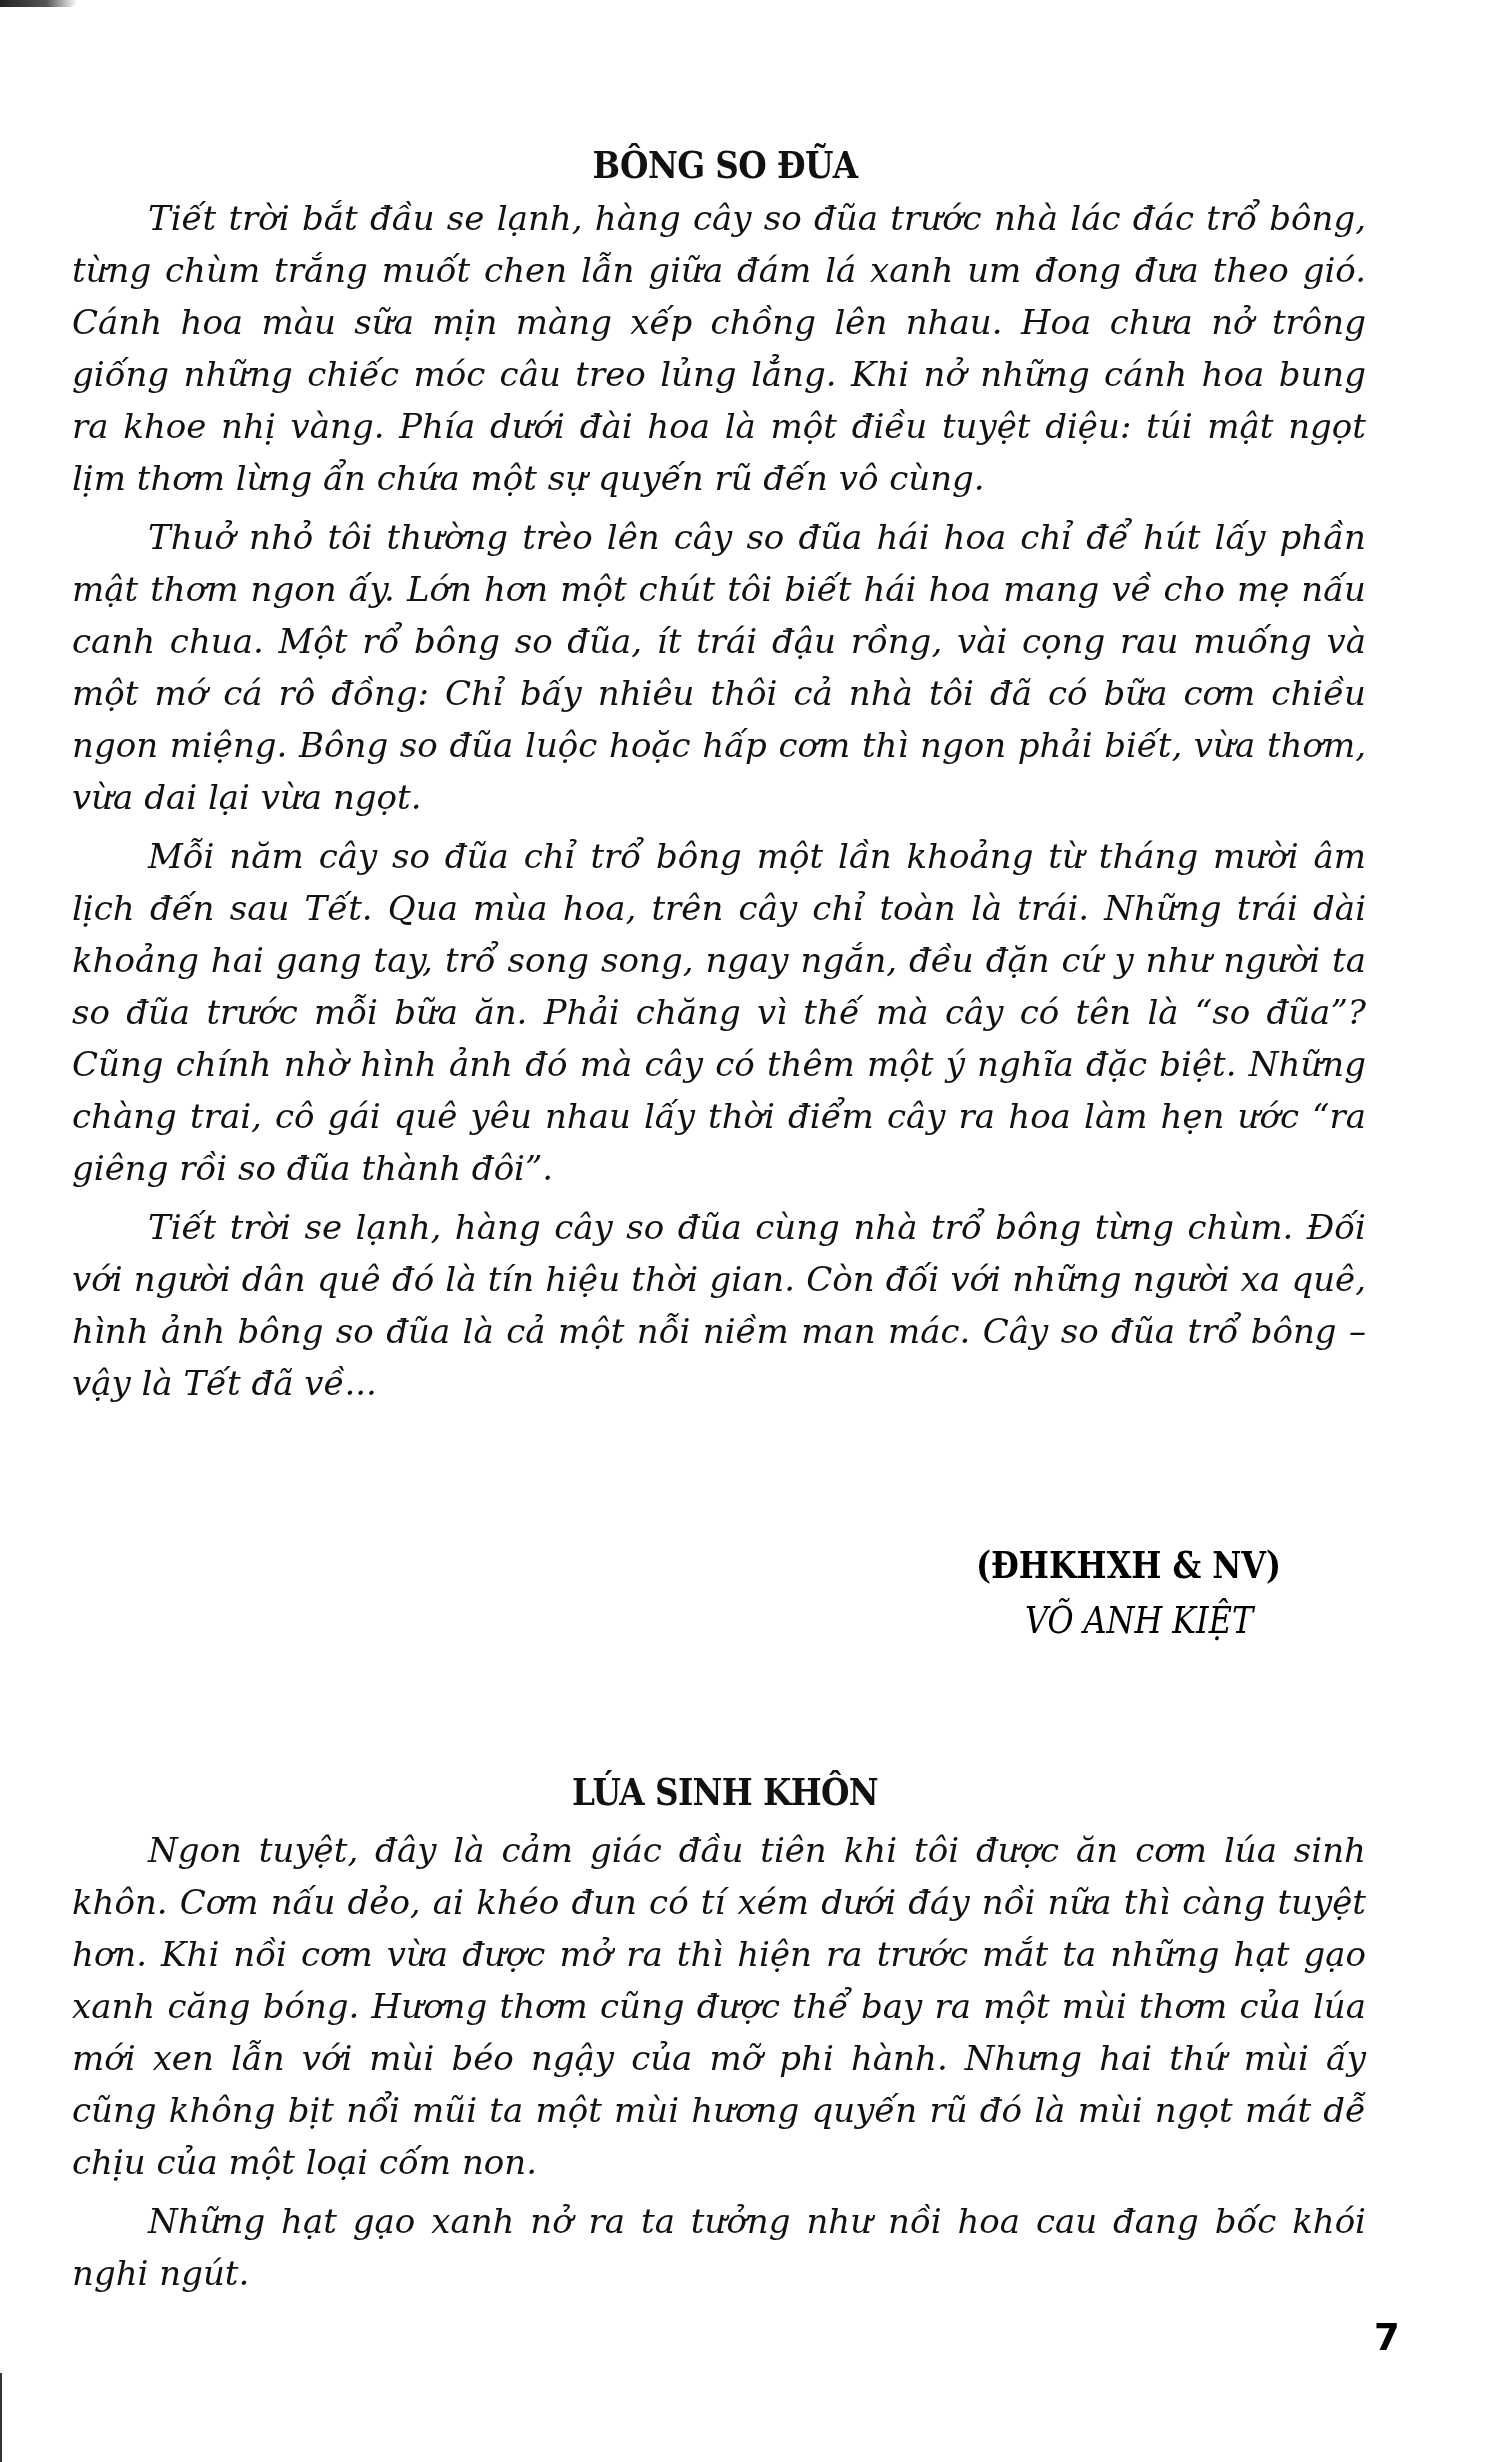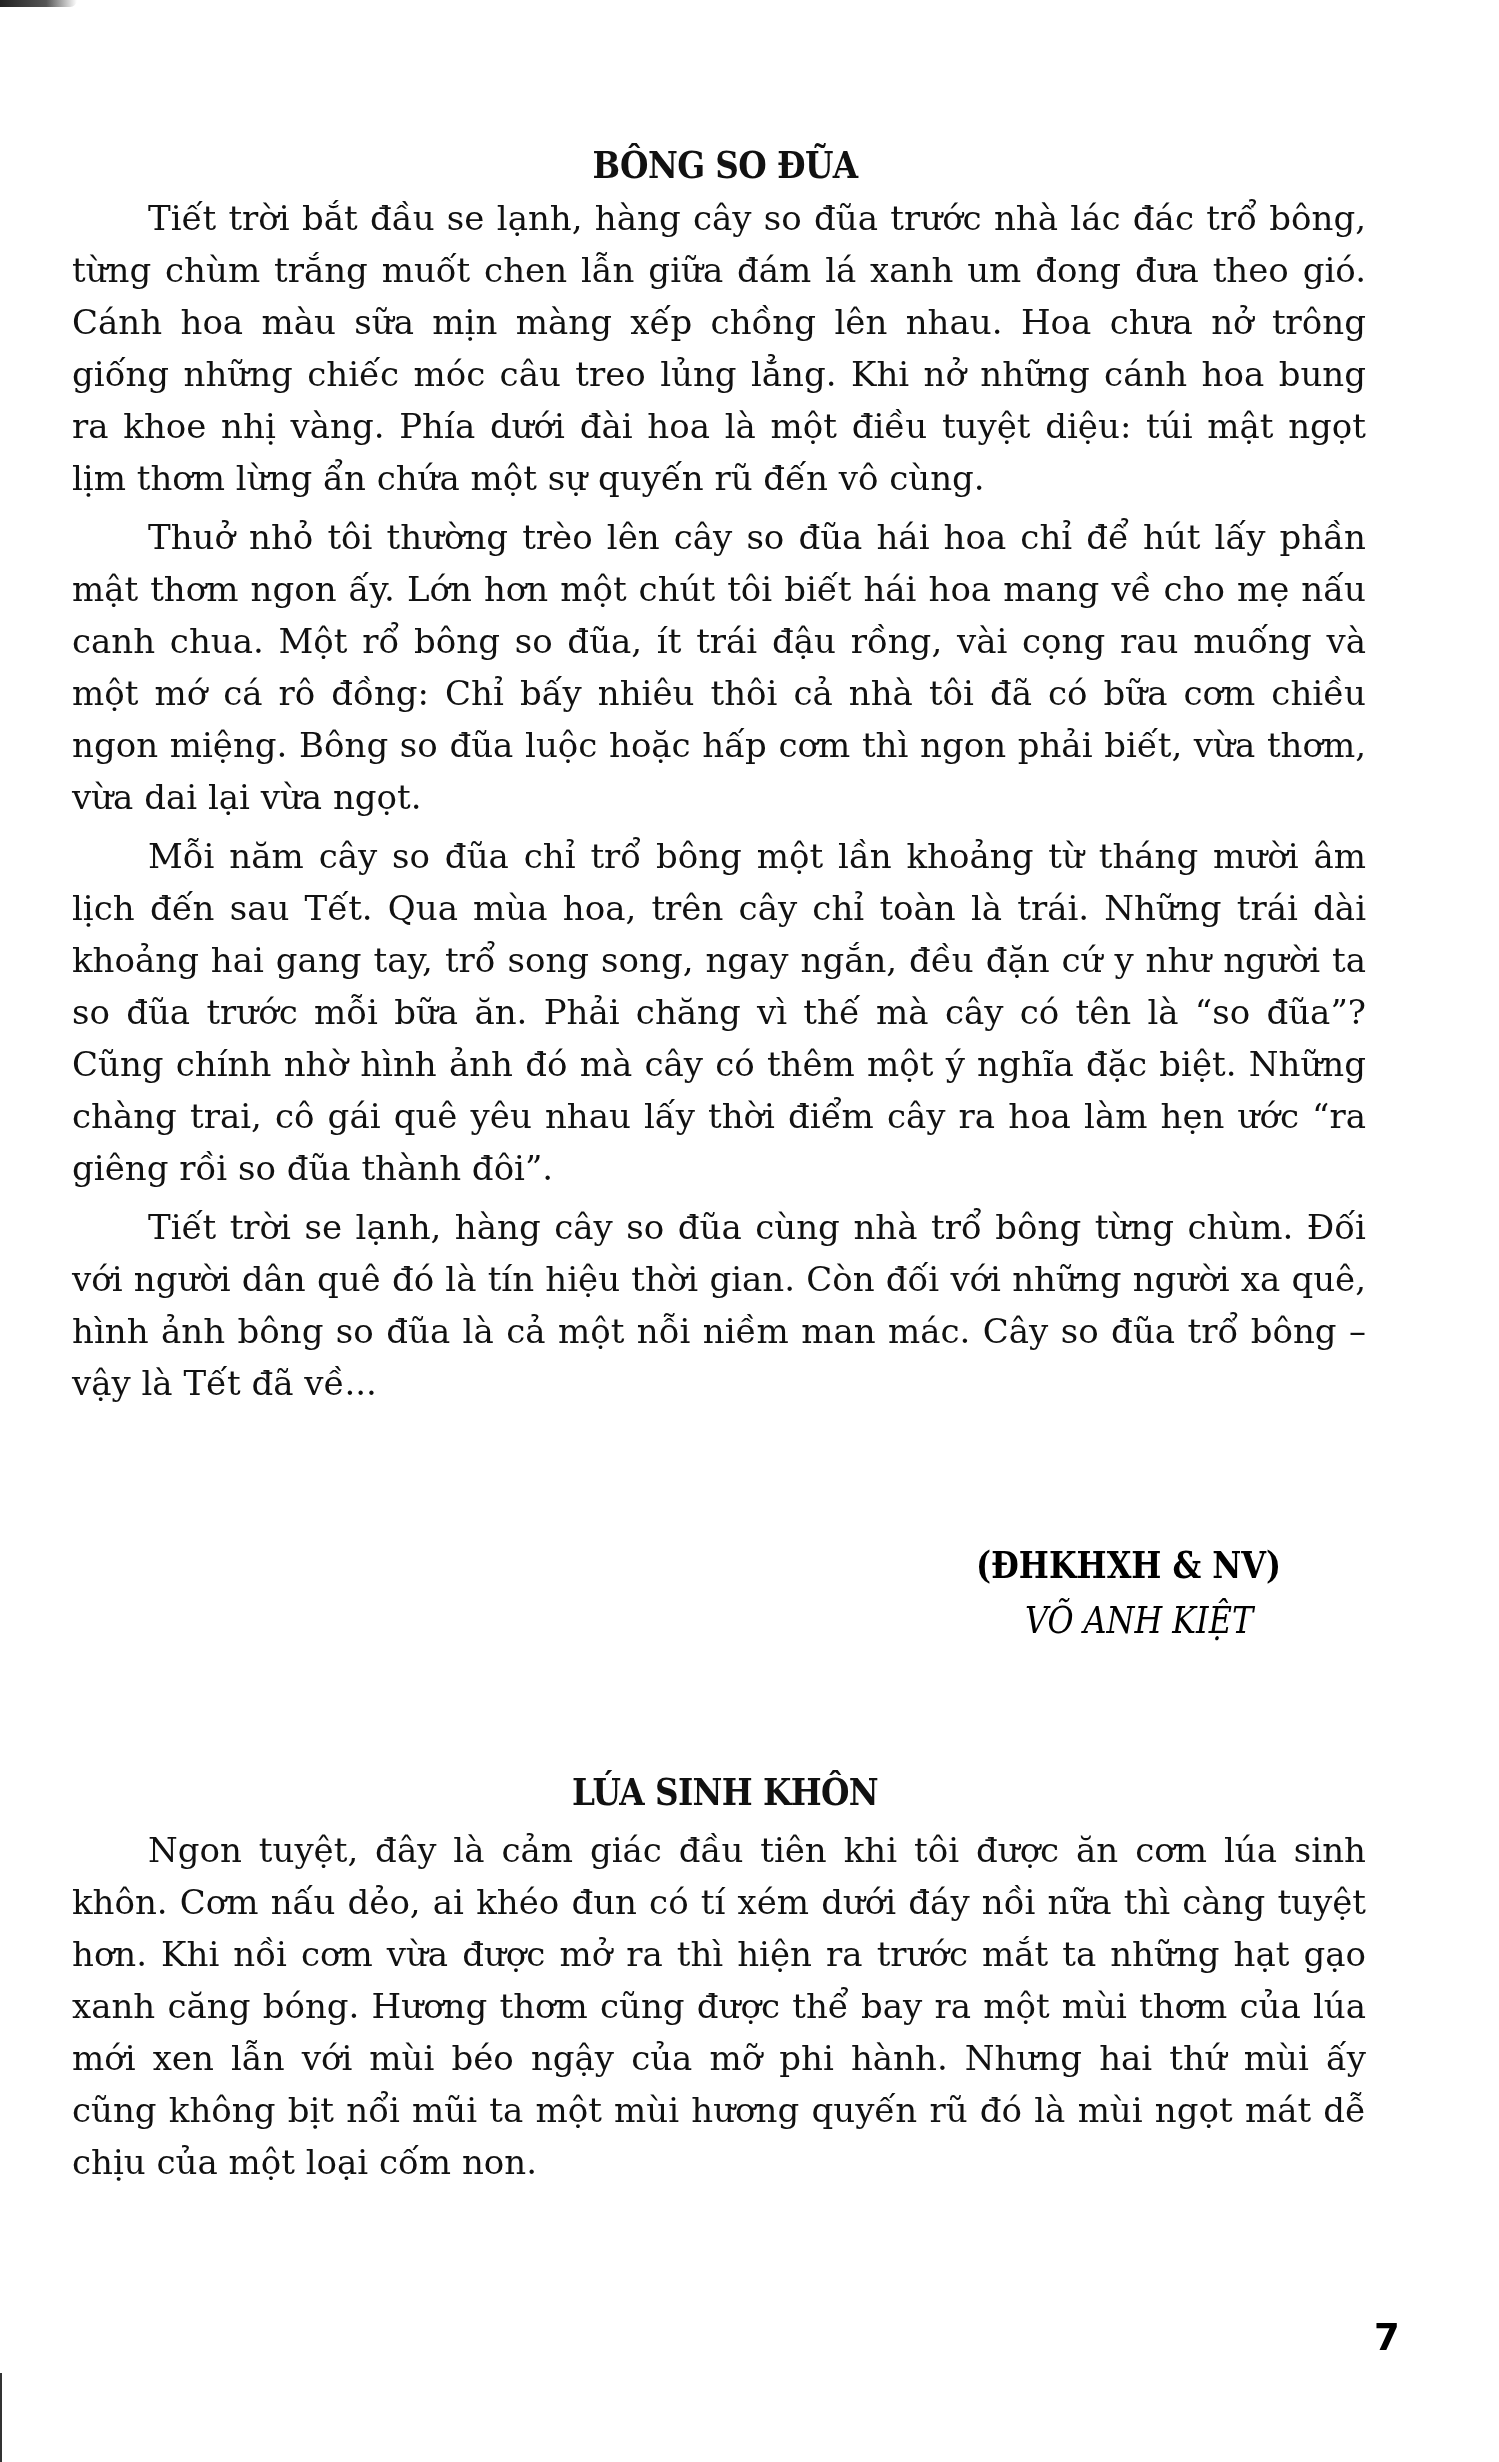--- a/index.html
+++ b/index.html
@@ -5,21 +5,21 @@
   html, body { margin: 0; padding: 0; background: #ffffff; }
   body { width: 1499px; height: 2462px; position: relative; overflow: hidden; }
   .page { position: absolute; left: 0; top: 0; width: 1499px; height: 2462px; background: #fff; padding-left: 28px; }
   .corner-mark { position: absolute; left: 0; top: 0; width: 77px; height: 7px;
     background: linear-gradient(90deg, #222 0%, #555 60%, rgba(0,0,0,0) 100%); border-bottom-right-radius: 21px; }
   .col { position: absolute; left: 72px; width: 1306px; color: #111;
     font-family: "DejaVu Serif", "Liberation Serif", serif; }
   .title { text-align: center; font-weight: bold; font-size: 38px; letter-spacing: -0.7px;
     font-family: "DejaVu Serif", serif; transform: scaleX(0.86); transform-origin: center; }
   .para { font-size: 34px; line-height: 52px; text-align: justify; text-align-last: left;
-    margin: 0 12px 7px 0; text-indent: 76px; transform-origin: left; }
+    margin: 0 12px 7px 0; text-indent: 76px; transform-origin: left; font-style: italic; }
   .sig { position: absolute; font-size: 37px; font-family: "DejaVu Serif", serif; }
   .sig.org { font-weight: bold; left: 976px; top: 1543px; transform: scaleX(0.86); transform-origin: left; }
   .sig.author { font-style: italic; left: 1025px; top: 1599px; transform: scaleX(0.86); transform-origin: left; }
   .pagenum { position: absolute; left: 1374px; top: 2316px; font-size: 37px; font-weight: bold;
     font-family: "DejaVu Sans", sans-serif; }
   .left-edge { position: absolute; left: 0; top: 2373px; width: 2.1px; height: 90px; background: #333; }
 </style>
 </head>
 <body>
 
@@ -33,18 +33,19 @@
     <p class="para">Mỗi năm cây so đũa chỉ trổ bông một lần khoảng từ tháng mười âm lịch đến sau Tết. Qua mùa hoa, trên cây chỉ toàn là trái. Những trái dài khoảng hai gang tay, trổ song song, ngay ngắn, đều đặn cứ y như người ta so đũa trước mỗi bữa ăn. Phải chăng vì thế mà cây có tên  là “so đũa”? Cũng chính nhờ hình ảnh đó mà cây có thêm một ý nghĩa đặc biệt. Những chàng trai, cô gái quê yêu nhau lấy thời điểm cây ra hoa làm hẹn ước “ra giêng rồi so đũa thành đôi”.</p>
     <p class="para">Tiết trời se lạnh, hàng cây so đũa cùng nhà trổ bông từng chùm. Đối với người dân quê đó là tín hiệu thời gian. Còn đối với những người xa quê, hình ảnh bông so đũa là cả một nỗi niềm man mác. Cây so đũa trổ bông – vậy là Tết đã về...</p>
   </div>
 
   <div class="sig org">(ĐHKHXH &amp; NV)</div>
   <div class="sig author">VÕ ANH KIỆT</div>
 
   <div class="col" style="top:1765px;">
     <div class="title" style="margin-bottom:5.6px; line-height:53px;">LÚA SINH KHÔN</div>
     <p class="para">Ngon tuyệt, đây là cảm giác đầu tiên khi tôi được ăn cơm lúa sinh khôn. Cơm nấu dẻo, ai khéo đun có tí xém dưới đáy nồi nữa thì càng tuyệt hơn. Khi nồi cơm vừa được mở ra thì hiện ra trước mắt ta những hạt gạo xanh căng bóng. Hương thơm cũng được thể bay ra một mùi thơm của lúa mới xen lẫn với mùi béo ngậy của mỡ phi hành. Nhưng hai thứ mùi ấy cũng không bịt nổi mũi ta một mùi hương quyến rũ đó là mùi ngọt mát dễ chịu của một loại cốm non.</p>
+    <p class="para">Những hạt gạo xanh nở ra ta tưởng như nồi hoa cau đang bốc khói nghi ngút.</p>
   </div>
 
   <div class="pagenum">7</div>
   <div class="left-edge"></div>
 </div>
 
 
 </body></html>

